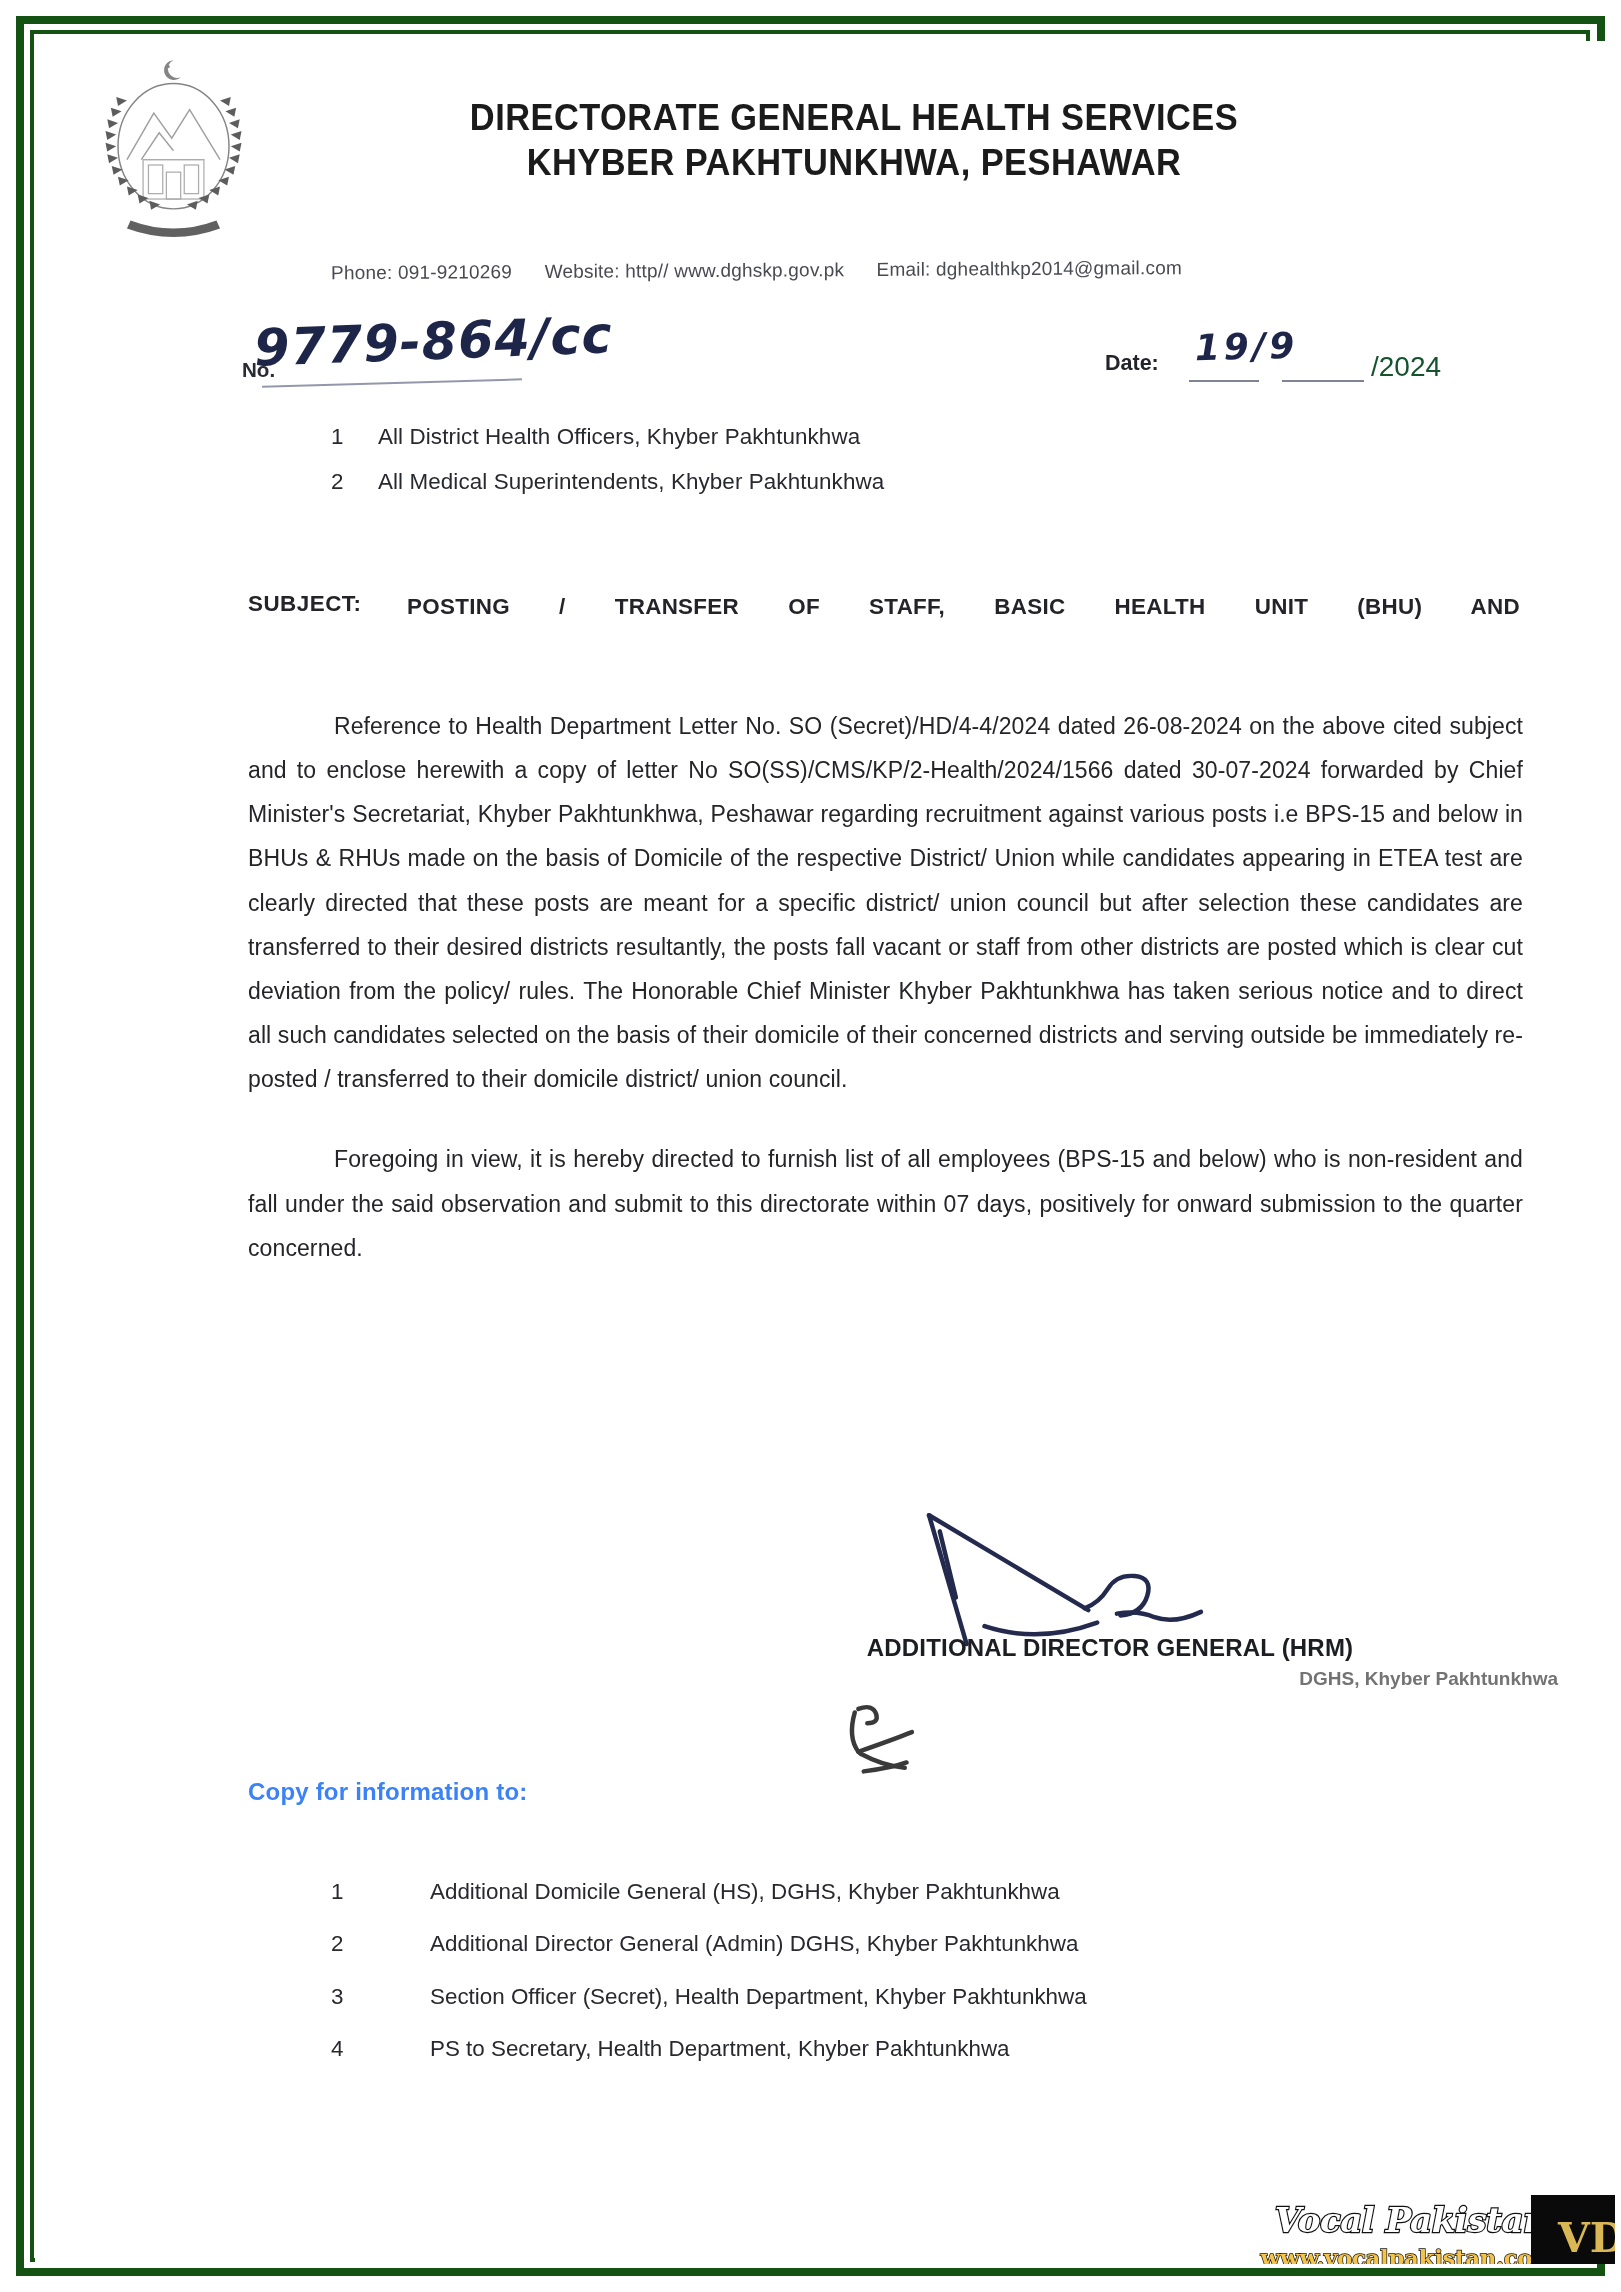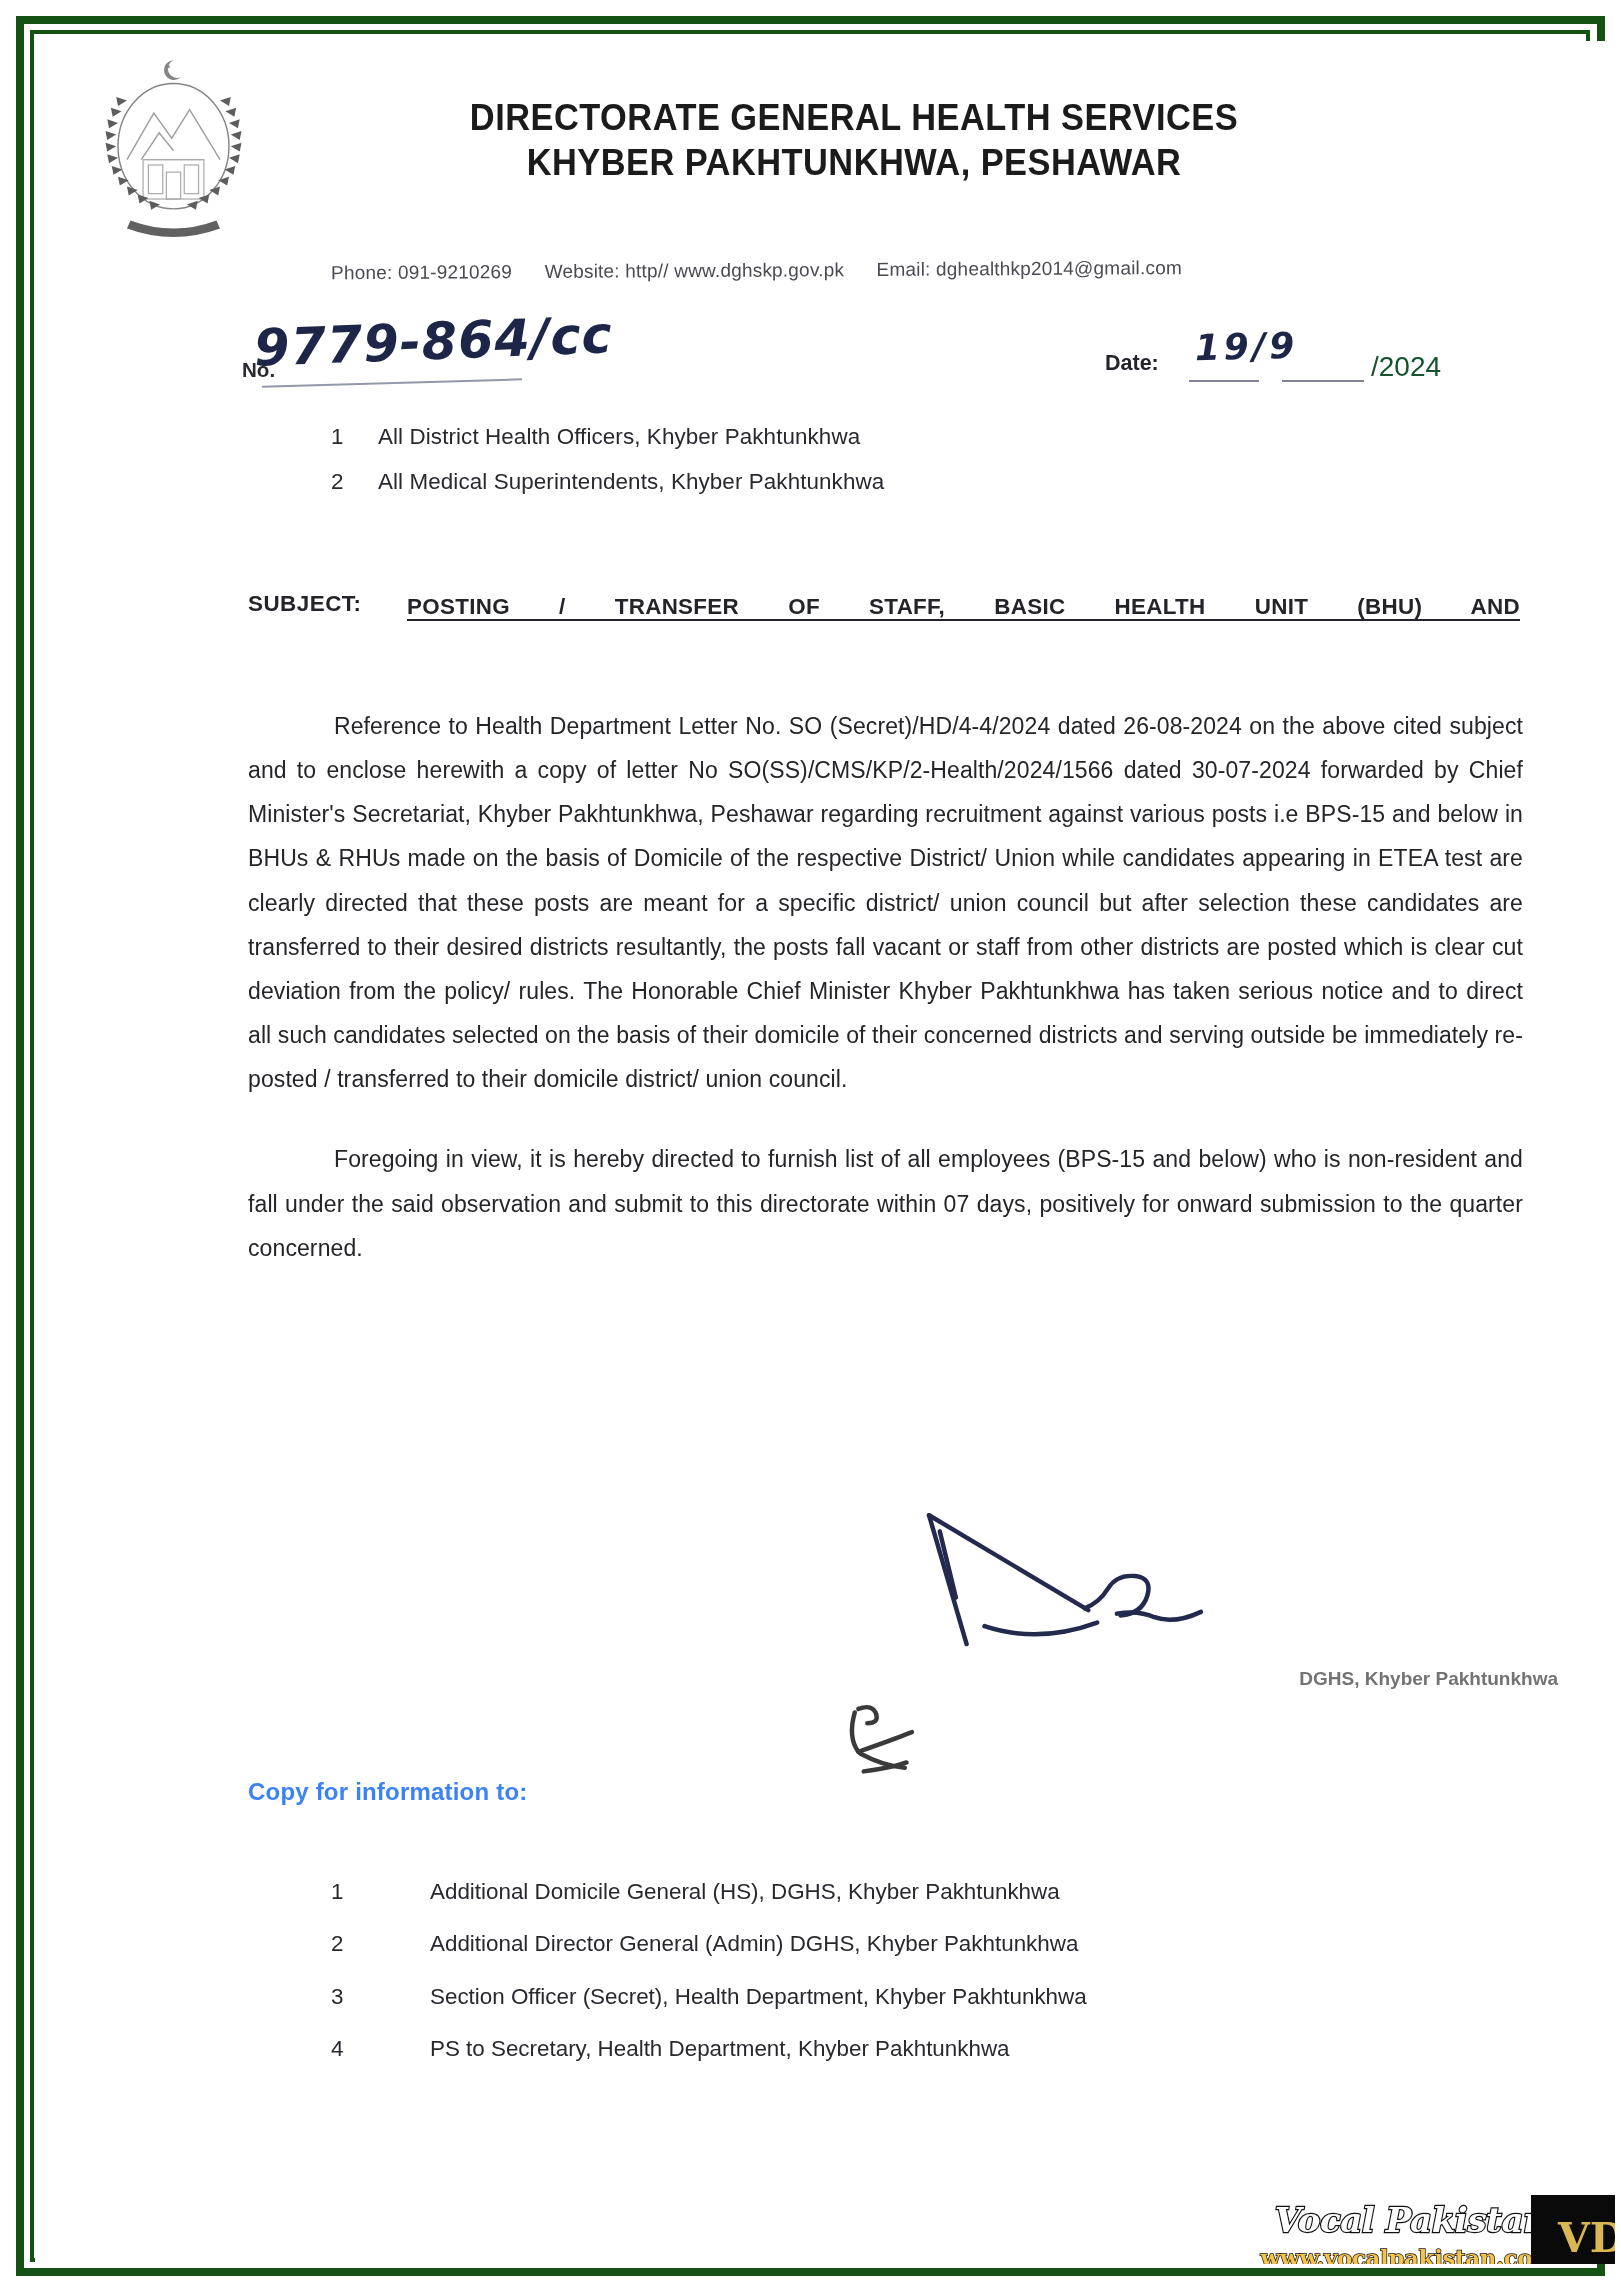--- a/index.html
+++ b/index.html
@@ -183,21 +183,20 @@
   .subject-text {
     flex: 1;
     font-size: 22.4px;
     font-weight: 700;
     line-height: 1.58;
     letter-spacing: 0.3px;
     color: #232329;
   }
   .subject-text .sline {
     display: block;
-    text-decoration: underline;
     text-underline-offset: 5.4px;
     text-decoration-thickness: 1.8px;
   }
   .subject-text .sline.just {
     text-align: justify;
     text-align-last: justify;
   }
 
   
   .body-block {
@@ -460,20 +459,21 @@
         <g fill="none" stroke="#3a3a3a" stroke-width="5" stroke-linecap="round" stroke-linejoin="round">
           <path d="M34 14 q16 -6 20 6 q3 10 -10 10"></path>
           <path d="M30 18 q-8 28 4 44"></path>
           <path d="M34 62 q40 -14 60 -22"></path>
           <path d="M36 64 q26 14 50 16"></path>
           <path d="M40 84 q32 -4 48 -10"></path>
         </g>
       </svg>
     </div>
 
+    <div class="sign-name">ADDITIONAL DIRECTOR GENERAL (HRM)</div>
     <div class="sign-sub">DGHS, Khyber Pakhtunkhwa</div>
   </div>
 
   <div class="copy-heading">Copy for information to:</div>
 
   <div class="copy-list">
     <div class="copy-item">
       <span class="copy-num">1</span>
       <span class="copy-text">Additional Domicile General (HS), DGHS, Khyber Pakhtunkhwa</span>
     </div>

